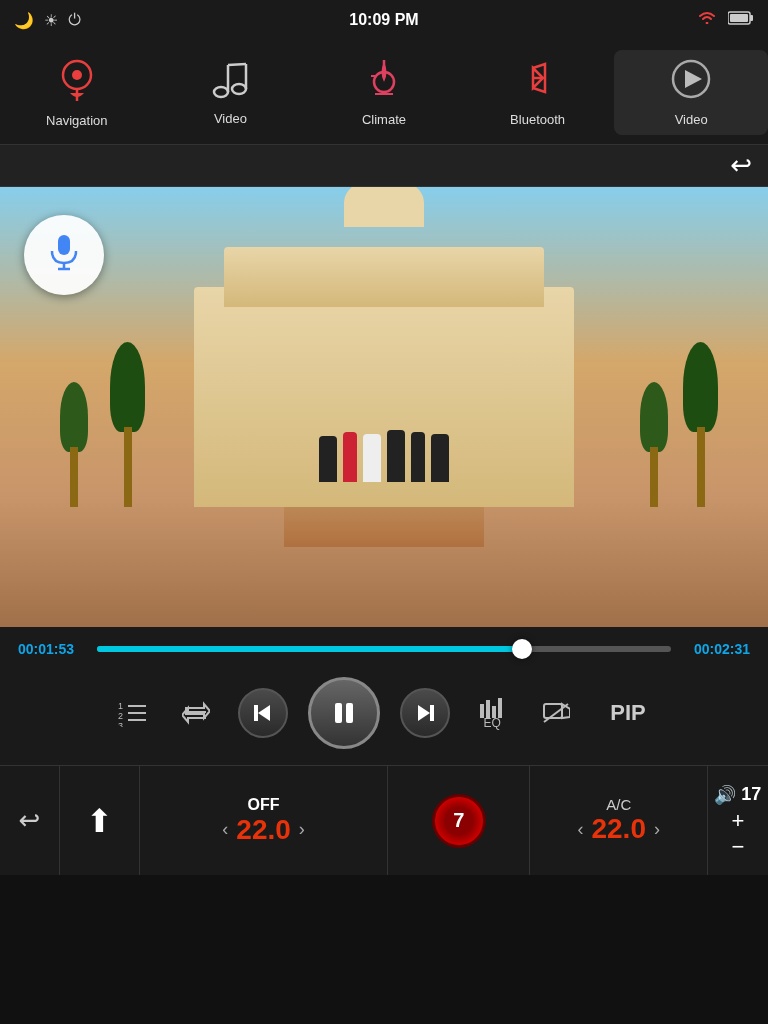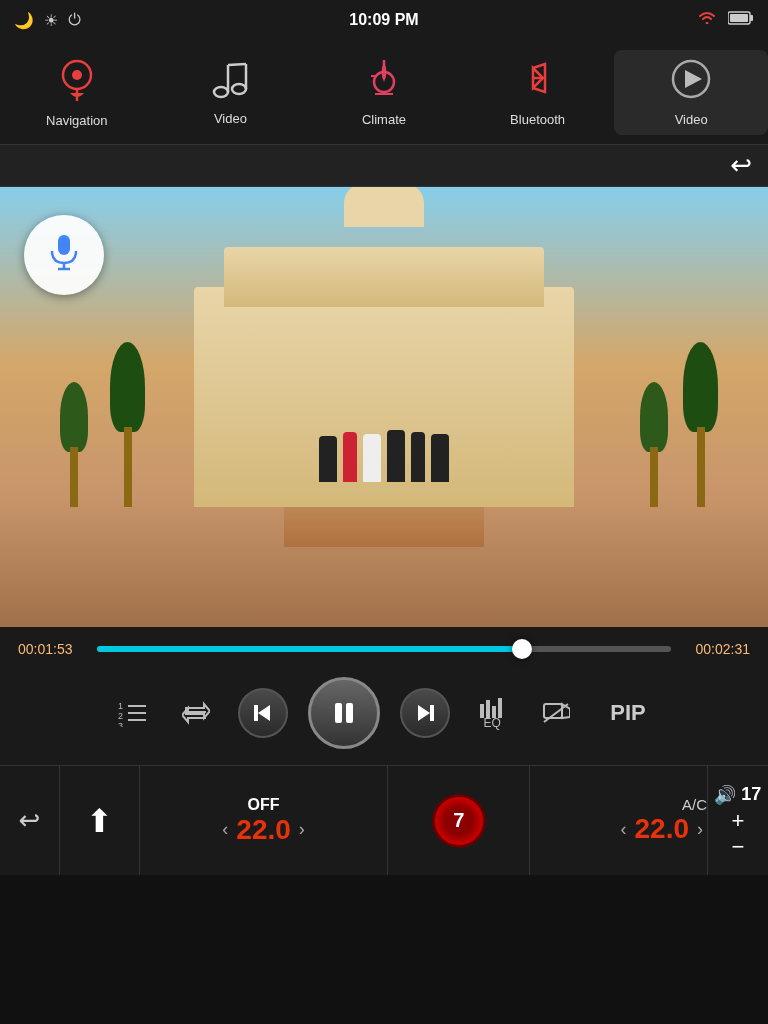--- a/index.html
+++ b/index.html
@@ -224,22 +224,23 @@
     }
 
     #progress-row {
       display: flex;
       align-items: center;
       padding: 14px 18px 10px;
       gap: 14px;
     }
     .time-label {
       font-size: 14px;
-      color: #fdba74;
+      color: #0ea5e9;
       min-width: 65px;
+      font-weight: bold;
     }
     .time-label.right { text-align: right; }
     .progress-bar {
       flex: 1;
       height: 6px;
       background: #555;
       border-radius: 3px;
       position: relative;
       cursor: pointer;
     }
@@ -336,21 +337,20 @@
     }
     .col-fan {
       flex: 0.8;
       border-right: 1px solid #333;
       height: 100%;
     }
     .col-ac {
       flex: 1;
       border-right: 1px solid #333;
       height: 100%;
-      align-items: flex-end;
     }
     .col-plus {
       width: 60px;
       height: 100%;
     }
     .home-icon { font-size: 32px; color: white; cursor: pointer; }
     .off-label { font-size: 16px; color: white; font-weight: bold; }
     .temp-row {
       display: flex;
       align-items: center;

